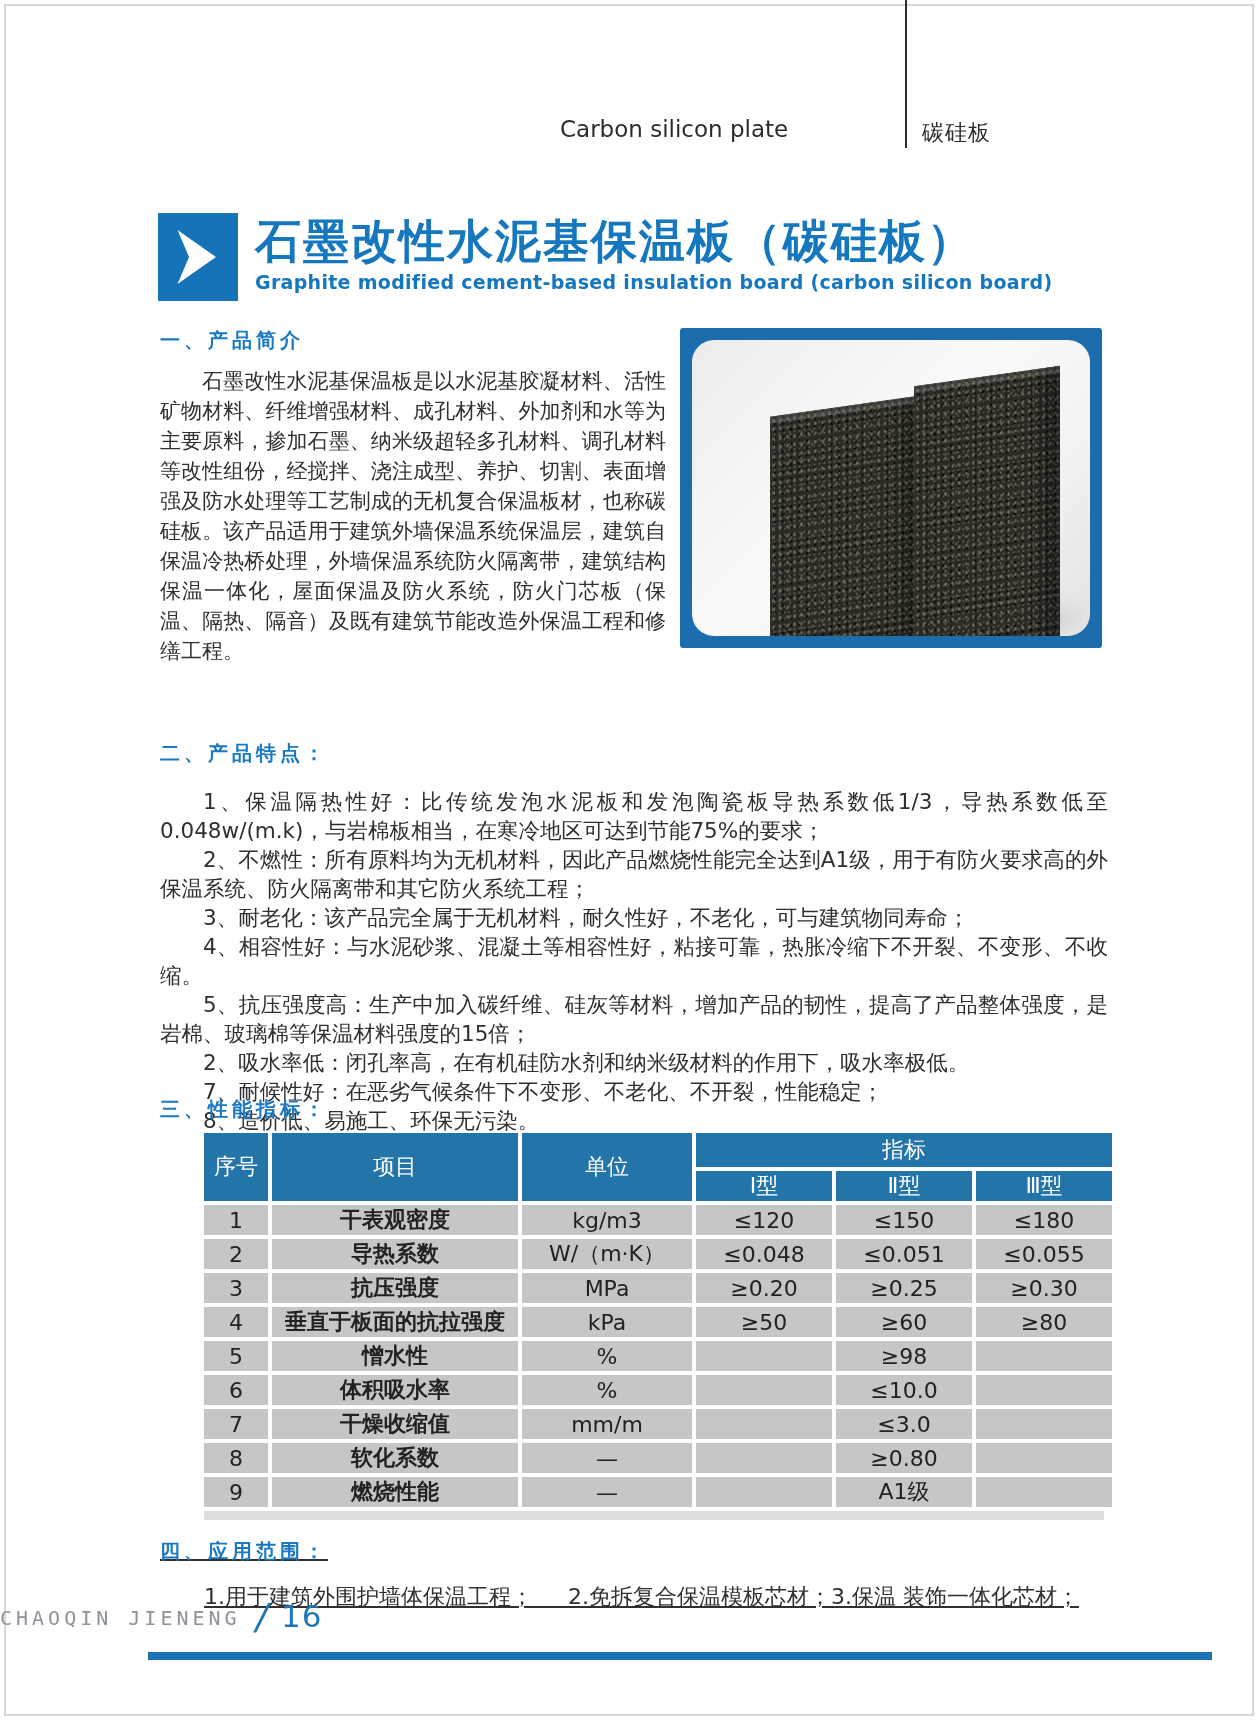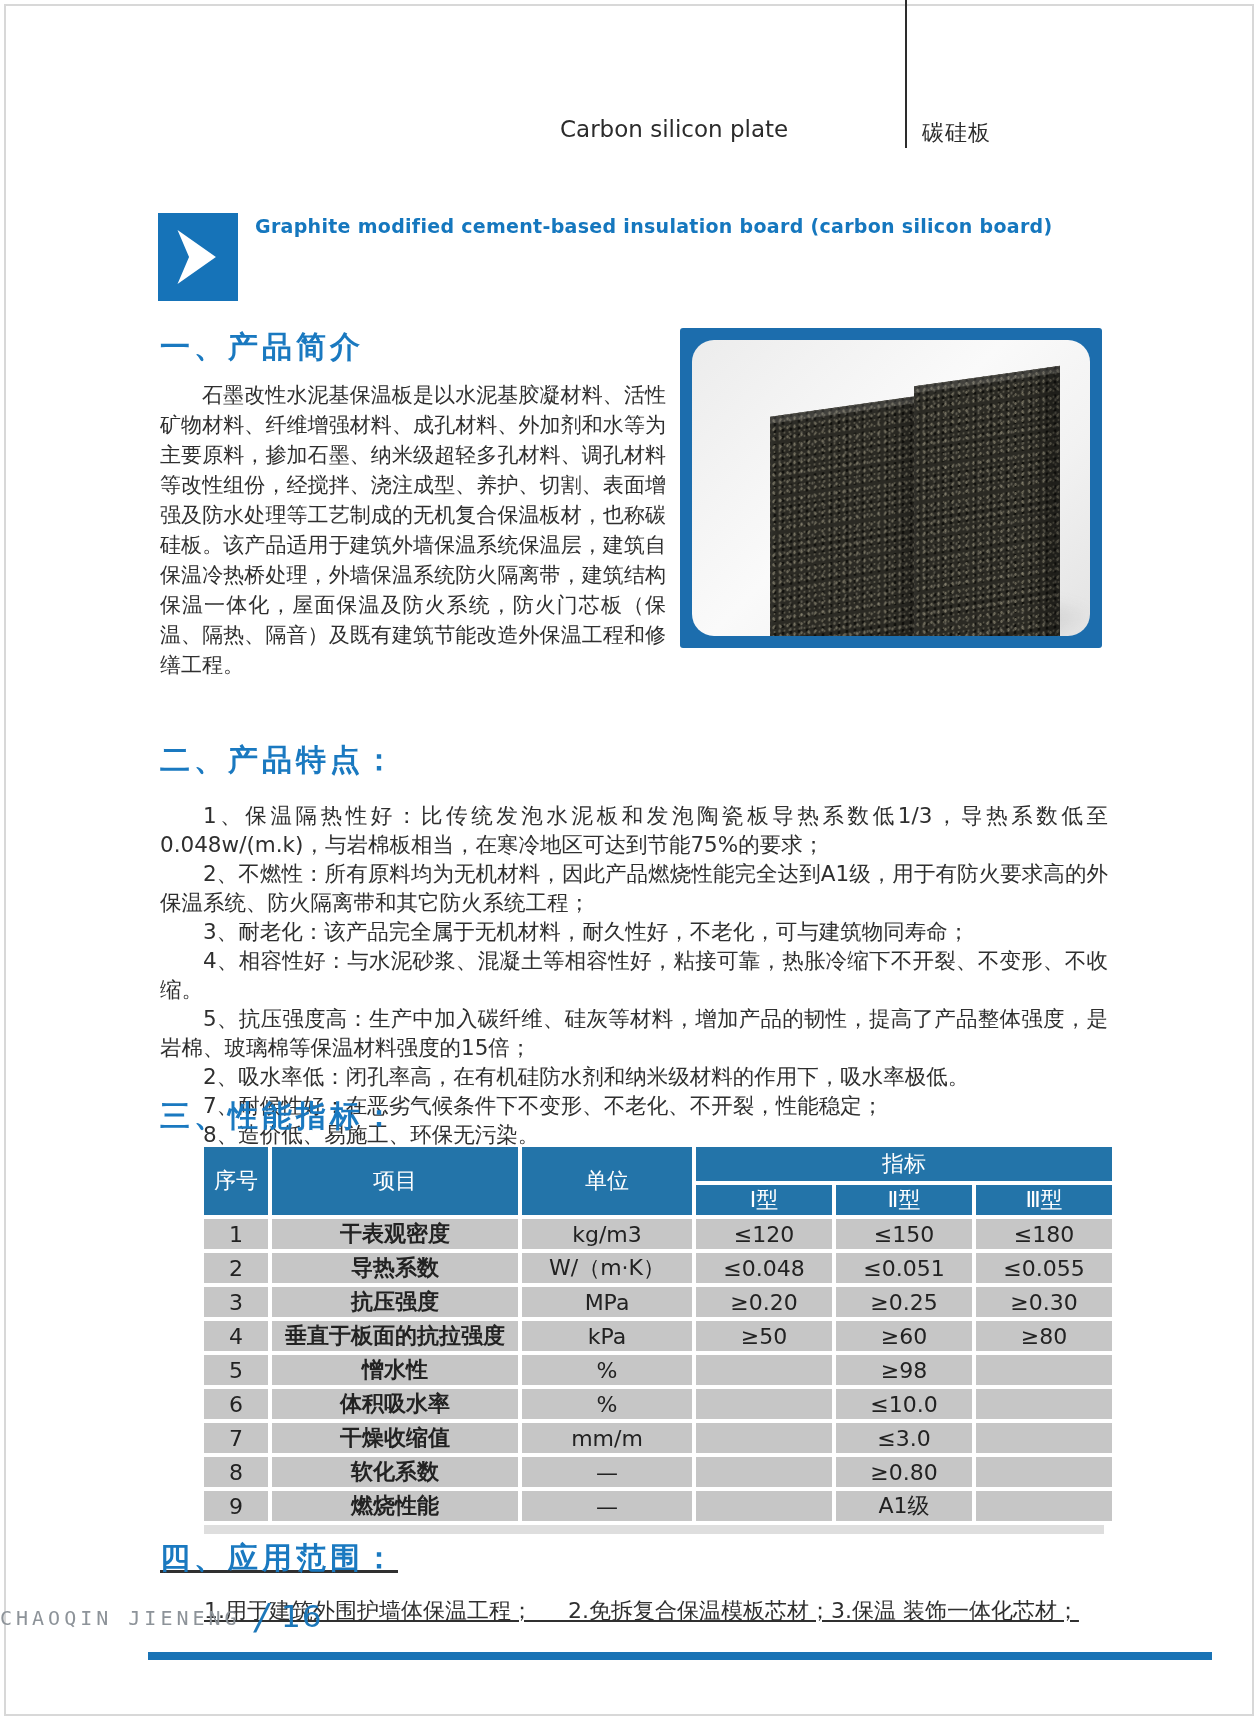--- a/index.html
+++ b/index.html
@@ -14,21 +14,21 @@
   .hdr-en{position:absolute;top:116px;left:560px;width:330px;text-align:left;font-size:23px;color:#2b2b2b;}
   .hdr-zh{position:absolute;top:118px;left:922px;font-size:22px;color:#2b2b2b;letter-spacing:1px;}
 
   
   .title-block{position:absolute;left:158px;top:213px;display:flex;align-items:flex-start;}
   .title-icon{width:80px;height:88px;background:#1673b8;display:flex;align-items:center;justify-content:center;flex:0 0 auto;}
   .title-texts{margin-left:17px;}
   .title-main{font-size:46px;font-weight:bold;color:#1577be;letter-spacing:2px;line-height:56px;white-space:nowrap;}
   .title-sub{font-size:19px;font-weight:bold;color:#1577be;margin-top:2px;letter-spacing:.3px;white-space:nowrap;}
 
-  .sec-heading{font-size:30px;font-weight:bold;color:#1a79c0;letter-spacing:4px;font-family:"DejaVu Serif","Liberation Serif",serif;}
+  .sec-heading{font-size:20px;font-weight:bold;color:#1a79c0;letter-spacing:4px;font-family:"DejaVu Serif","Liberation Serif",serif;}
 
   
   .sec-intro{position:absolute;left:160px;top:327px;width:948px;}
   .intro-body{margin-top:12px;width:506px;font-size:21px;line-height:30px;text-align:justify;text-indent:2em;color:#2f2f2f;}
 
   
   .product-image{position:absolute;left:680px;top:328px;width:422px;height:320px;background:#1c6dad;border-radius:3px;}
   .product-inner{position:absolute;inset:12px;background:linear-gradient(135deg,#ececec 0%,#fafafa 45%,#f2f2f2 70%,#e3e3e3 100%);border-radius:22px;overflow:hidden;}
   .board{position:absolute;background-color:#2b2a24;
     background-image:
@@ -83,20 +83,21 @@
   <div class="hdr-en">Carbon silicon plate</div>
   <div class="hdr-zh">碳硅板</div>
 
   <div class="title-block">
     <div class="title-icon">
       <svg width="64" height="72" viewBox="0 0 100 100">
         <polygon points="18,8 78,50 18,92 36,50" fill="#ffffff"></polygon>
       </svg>
     </div>
     <div class="title-texts">
+      <div class="title-main">石墨改性水泥基保温板（碳硅板）</div>
       <div class="title-sub">Graphite modified cement-based insulation board (carbon silicon board)</div>
     </div>
   </div>
 
   <div class="sec-intro">
     <div class="sec-heading">一、产品简介</div>
     <div class="intro-body">石墨改性水泥基保温板是以水泥基胶凝材料、活性矿物材料、纤维增强材料、成孔材料、外加剂和水等为主要原料，掺加石墨、纳米级超轻多孔材料、调孔材料等改性组份，经搅拌、浇注成型、养护、切割、表面增强及防水处理等工艺制成的无机复合保温板材，也称碳硅板。该产品适用于建筑外墙保温系统保温层，建筑自保温冷热桥处理，外墙保温系统防火隔离带，建筑结构保温一体化，屋面保温及防火系统，防火门芯板（保温、隔热、隔音）及既有建筑节能改造外保温工程和修缮工程。</div>
   </div>
 
   <div class="product-image">

